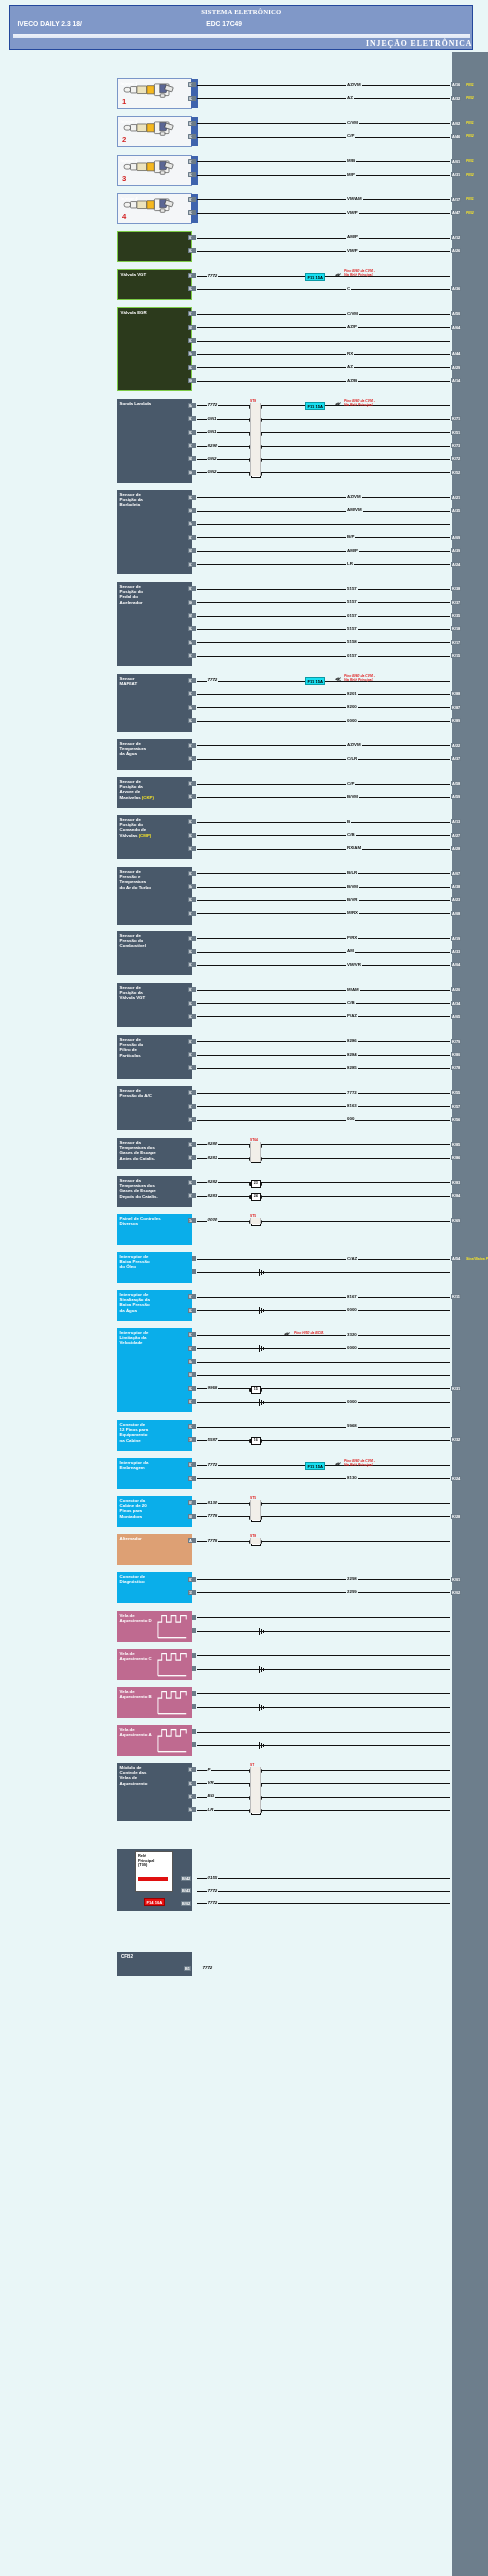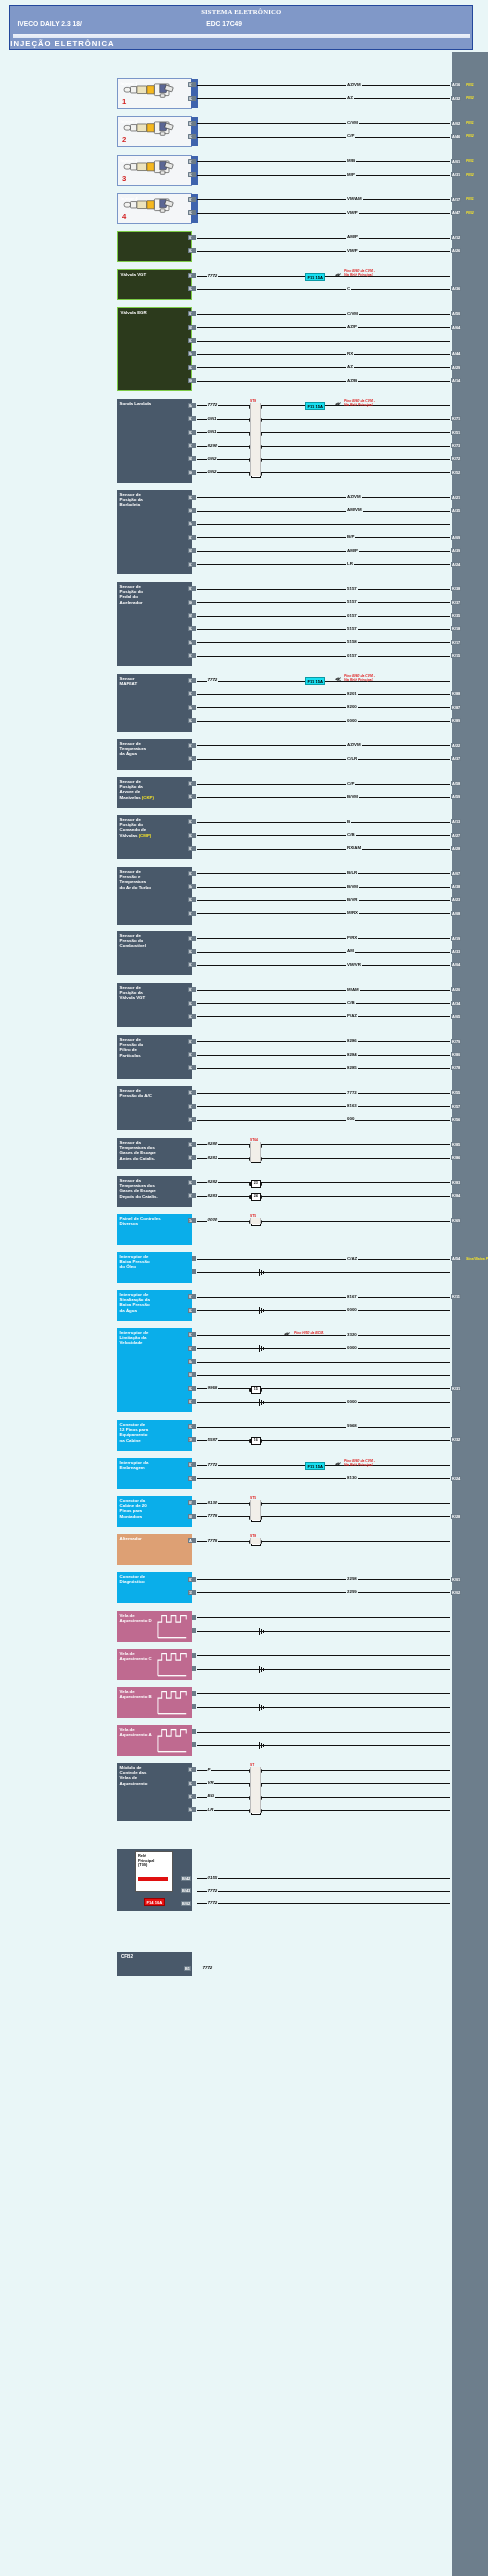--- a/index.html
+++ b/index.html
@@ -13,22 +13,22 @@
   .hdr{position:absolute; left:9.3px; top:5.2px; width:464px; height:45px;
        border:1.5px solid #24489c; background:#8098c8; box-sizing:border-box;}
   .hdr-t1{position:absolute; left:0; top:2.1px; width:100%; text-align:center;
           color:#fff; font-family:"Liberation Serif",serif; font-weight:bold;
           font-size:6.7px; letter-spacing:0.2px;}
   .hdr-row{position:absolute; left:0; top:13.4px; width:100%; height:14.4px;}
   .hdr-model{position:absolute; left:7.2px; top:0; color:#fff; font-weight:bold; font-size:6.7px;}
   .hdr-ecu{position:absolute; left:196px; top:0; color:#fff; font-weight:bold; font-size:6.7px;}
   .hdr-strip{position:absolute; left:3.1px; top:28px; width:457px; height:4.1px;
              background:linear-gradient(180deg,#eef2fa,#dfe7f4);}
-  .hdr-t2{position:absolute; left:0; top:33px; width:100%; text-align:left;
-          color:#fff; font-family:Liberation Sans, sans-serif; font-weight:bold;
+  .hdr-t2{position:absolute; left:0; top:33px; width:100%; text-align:right;
+          color:#fff; font-family:Liberation Serif, serif; font-weight:bold;
           font-size:7.7px; letter-spacing:1px;}
 
   
   .ecu-col{position:absolute; left:452px; top:52px; width:36px; height:3431px;
            background:#6d7e8c;}
 
   
   .blk{position:absolute; box-sizing:border-box; color:#fff;
        font-size:4.4px; font-weight:bold; line-height:1.18; padding:2.1px 2.6px;}
   .blk .ttl{white-space:pre-line;}

